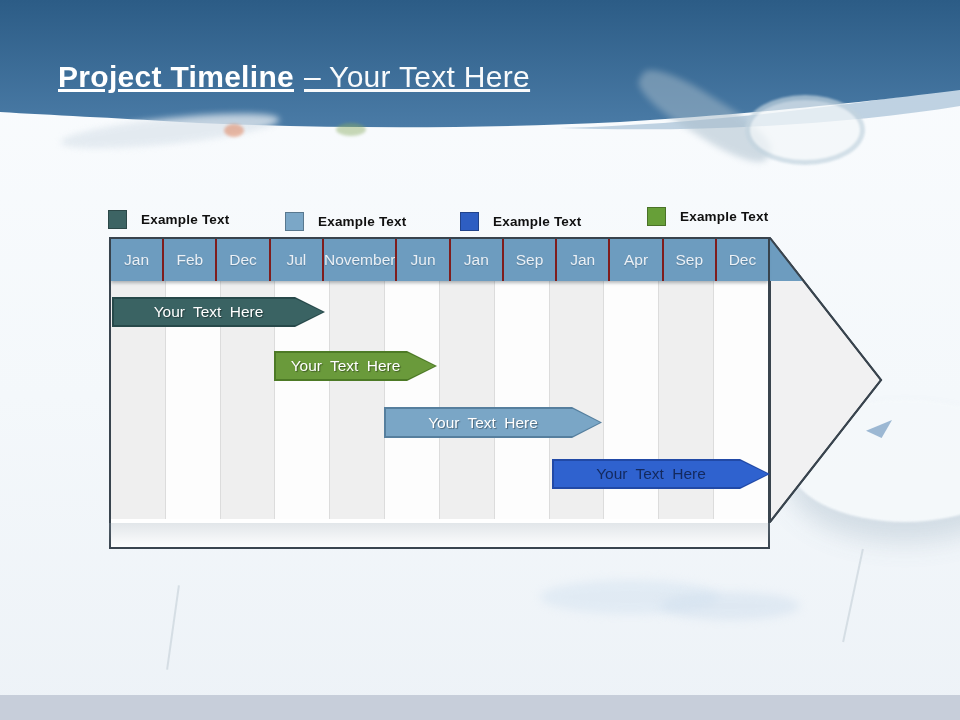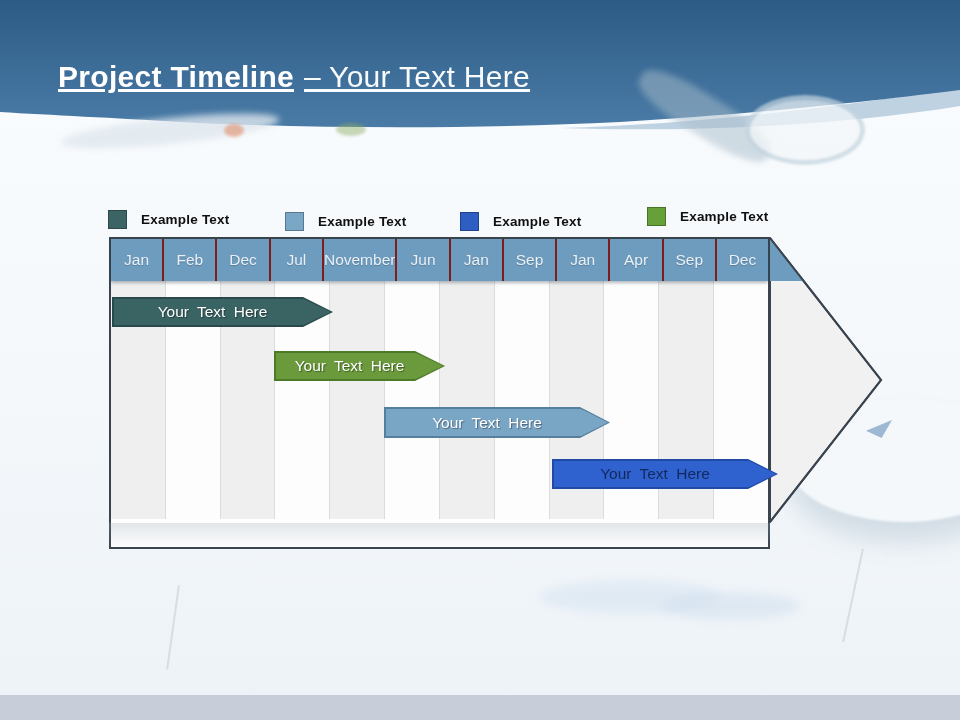--- a/index.html
+++ b/index.html
@@ -51,21 +51,21 @@
   .tl-col.shade { background:#efefef; }
   .tl-col.plain { background:#fdfdfd; }
   
   .arrowhead-svg { position:absolute; left:769px; top:237px; }
   
   .tl-reflection {
     position:absolute; left:109px; top:523px; width:661px; height:26px;
     background:linear-gradient(180deg, rgba(150,165,178,.28), rgba(150,165,178,0));
   }
   
-  .bar { position:absolute;padding-left:8px; }
+  .bar { position:absolute; }
   .bar-outer {
     position:absolute; inset:0;
     clip-path:polygon(0 0, calc(100% - 30px) 0, 100% 50%, calc(100% - 30px) 100%, 0 100%);
   }
   .bar-inner {
     position:absolute; inset:2px;
     clip-path:polygon(0 0, calc(100% - 27px) 0, 100% 50%, calc(100% - 27px) 100%, 0 100%);
   }
   .bar-label {
     position:absolute; inset:0; display:flex; align-items:center; justify-content:center;

